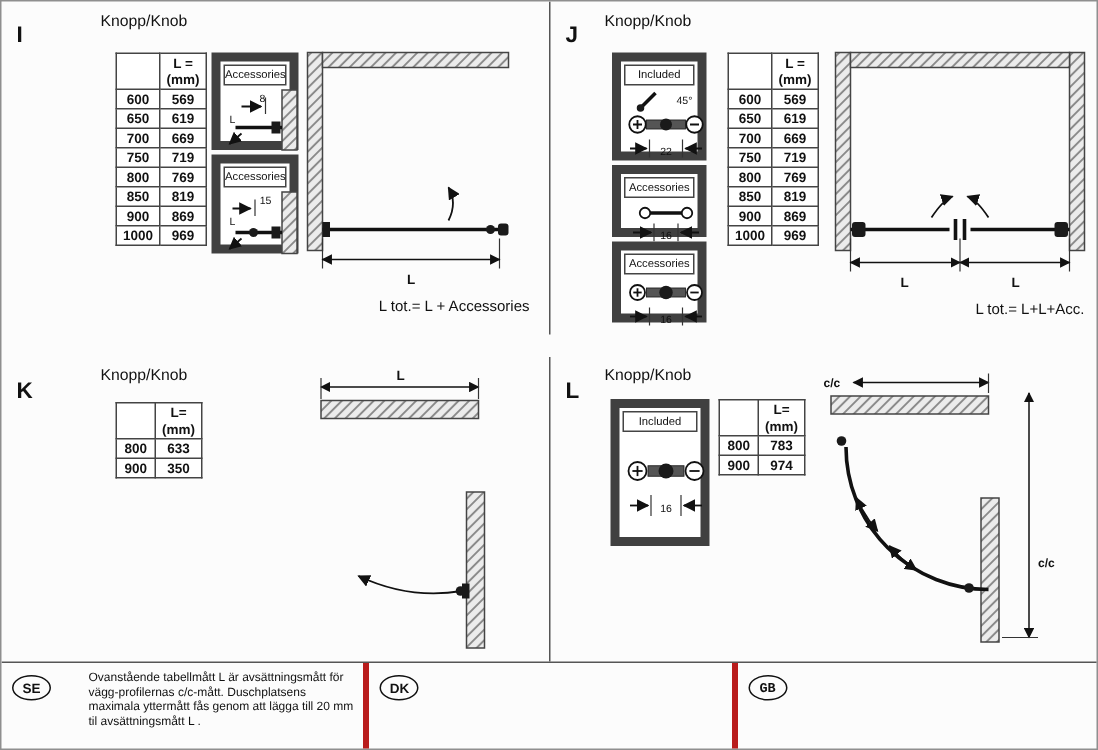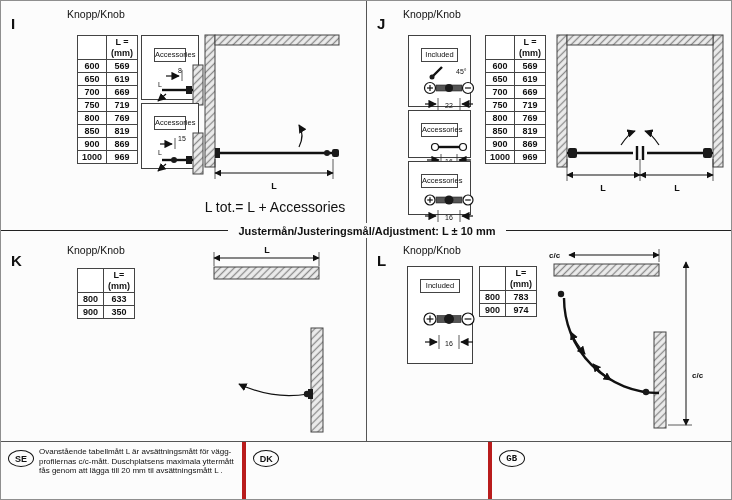--- a/index.html
+++ b/index.html
@@ -11,36 +11,36 @@
   #quadJ { left:366px; top:0; width:366px; height:222px; }
   #quadK { left:0; top:237px; width:366px; height:203px; border-right:1px solid #555; }
   #quadL { left:366px; top:237px; width:366px; height:203px; }
   .sec-letter { position:absolute; left:10px; top:14px; font-size:15px; font-weight:bold; }
   .sec-title  { position:absolute; font-size:10.5px; font-weight:normal; }
   table.dims { position:absolute; border-collapse:collapse; font-size:9px; background:#fff; }
   table.dims th, table.dims td { border:1px solid #444; padding:0 4px; text-align:center;
                                  font-weight:bold; height:13px; line-height:11px; }
   table.dims th { height:24px; }
   table.dims th.blank { width:26px; }
-  .accbox { position:absolute; border:1px solid #404040; background:#fff; padding:12px; }
+  .accbox { position:absolute; border:6px solid #404040; background:#fff; padding:2px; }
   .acc-title { border:1px solid #444; font-size:7.5px; text-align:center; padding:1px 0 2px 0;
                margin-bottom:2px; background:#fff; }
-  .caption { position:absolute; font-size:14px; text-align:center; }
+  .caption { position:absolute; font-size:10px; text-align:right; }
   .adjust-band { position:absolute; left:0; top:222px; width:732px; height:15px;
                  display:flex; align-items:center; background:#fcfcfc; }
   .adjust-band .rule { flex:1; border-top:1.5px solid #222; height:0; }
   .adjust-band .txt { padding:0 10px; font-size:11px; font-weight:bold; white-space:nowrap; }
   .footer { position:absolute; left:0; top:440px; width:732px; height:60px;
             border-top:1px solid #555; display:flex; }
   .footnote { flex:1; display:flex; gap:5px; padding:5px 6px 2px 7px; border-right:4px solid #b91c1c; }
   .footnote:last-child { border-right:none;font-family:Liberation Mono, monospace; }
   .badge { flex:none; width:26px; height:17px; border:1.6px solid #111; border-radius:50%;
            display:flex; align-items:center; justify-content:center;
            font-size:9px; font-weight:bold; margin-top:3px; }
-  .fn-text { font-size:8px; line-height:1.2; }
+  .fn-text { font-size:8px; line-height:1.2;margin-left:20px; }
   svg { overflow:visible; }
   svg text { font-family:"Liberation Sans", sans-serif; fill:#111; }
   .wall  { fill:url(#hatch); stroke:#444; stroke-width:1; }
   .door  { stroke:#111; stroke-width:2.4; fill:none; }
   .solid { fill:#1a1a1a; stroke:none; }
   .ring  { fill:#fff; stroke:#111; stroke-width:1.2; }
   .sym   { stroke:#111; stroke-width:1.2; }
   .thin  { stroke:#333; stroke-width:0.8; }
   .dimln { stroke:#111; stroke-width:1; }
   .arrow { fill:none; stroke:#111; stroke-width:1.2; }
@@ -278,27 +278,23 @@
       <path d="M 68 114 q 8 -12 14 -14" class="arrow" marker-end="url(#ma)"></path>
       <path d="M 106 114 q -8 -12 -14 -14" class="arrow" marker-end="url(#ma)"></path>
       <line x1="14" y1="128" x2="14" y2="150" class="thin"></line>
       <line x1="87" y1="128" x2="87" y2="150" class="thin"></line>
       <line x1="160" y1="128" x2="160" y2="150" class="thin"></line>
       <line x1="14" y1="144" x2="87" y2="144" class="dimln" marker-start="url(#ma)" marker-end="url(#ma)"></line>
       <line x1="87" y1="144" x2="160" y2="144" class="dimln" marker-start="url(#ma)" marker-end="url(#ma)"></line>
       <text x="50" y="160" text-anchor="middle" class="lbl">L</text>
       <text x="124" y="160" text-anchor="middle" class="lbl">L</text>
     </svg>
+    <div class="caption" style="left:196px; top:200px; width:160px;">L tot.= L+L+Acc.</div>
   </section>
 
-  <div class="adjust-band">
-    <div class="rule"></div>
-    <div class="txt">Justermån/Justeringsmål/Adjustment: L ± 10 mm</div>
-    <div class="rule"></div>
-  </div>
 
   <section class="quad" id="quadK">
     <div class="sec-letter">K</div>
     <div class="sec-title" style="left:66px; top:6px;">Knopp/Knob</div>
 
     <table class="dims" style="left:76px; top:30px;">
       <thead>
         <tr>
           <th class="blank"></th>
           <th>

